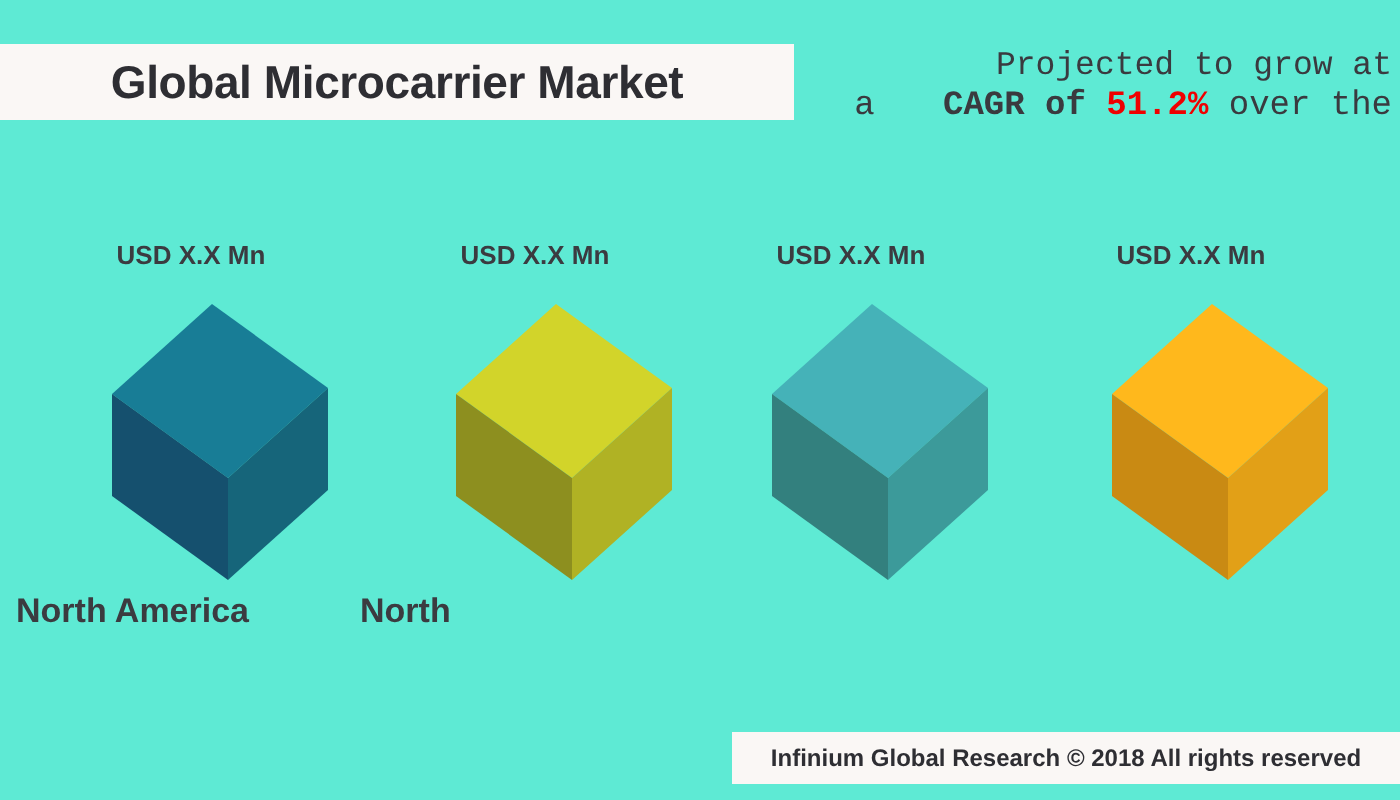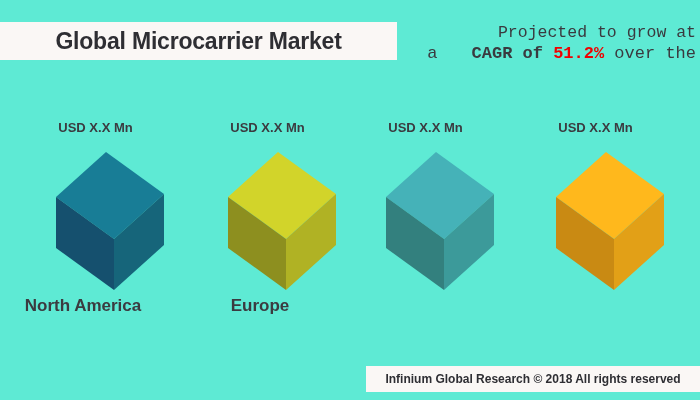--- a/index.html
+++ b/index.html
@@ -110,21 +110,20 @@
   .bar-box {
     position: absolute;
     top: 22px;
     left: 10px;
   }
   .bar-label {
     position: absolute;
     top: 176px;
     left: 0;
     width: 175px;
-    text-align: center;
     font-size: 17px;
     font-weight: bold;
     color: #3b3b40;
     line-height: 1.12;
   }
   .bar-group.g0 .bar-label { width: 150px; }
   .bar-group.g1 .bar-label { width: 160px; }
   .bar-group.g2 .bar-label { width: 175px; }
   .bar-group.g3 .bar-label { width: 160px; }
 
@@ -173,21 +172,21 @@
       <div class="bar-label">North America</div>
     </div>
 
     <div class="bar-group g1">
       <div class="bar-value">USD X.X Mn</div>
       <svg class="bar-box" width="148" height="150" viewBox="0 0 148 150">
         <polygon points="38,55 88,10 146,52 96,97" fill="#d2d42a"></polygon>
         <polygon points="38,55 96,97 96,148 38,106" fill="#8d8f1f"></polygon>
         <polygon points="96,97 146,52 146,103 96,148" fill="#b0b224"></polygon>
       </svg>
-      <div class="bar-label">Europe</div>
+      <div class="bar-label">North</div>
     </div>
 
     <div class="bar-group g2">
       <div class="bar-value">USD X.X Mn</div>
       <svg class="bar-box" width="148" height="150" viewBox="0 0 148 150">
         <polygon points="38,55 88,10 146,52 96,97" fill="#45b2b8"></polygon>
         <polygon points="38,55 96,97 96,148 38,106" fill="#33807e"></polygon>
         <polygon points="96,97 146,52 146,103 96,148" fill="#3c9a9a"></polygon>
       </svg>
     </div>

